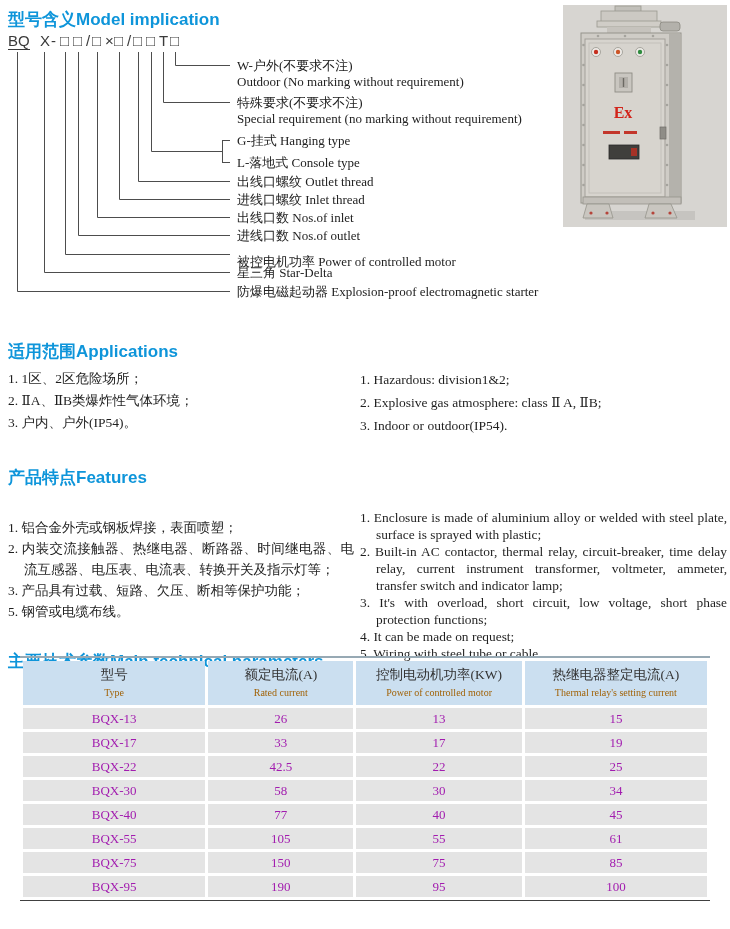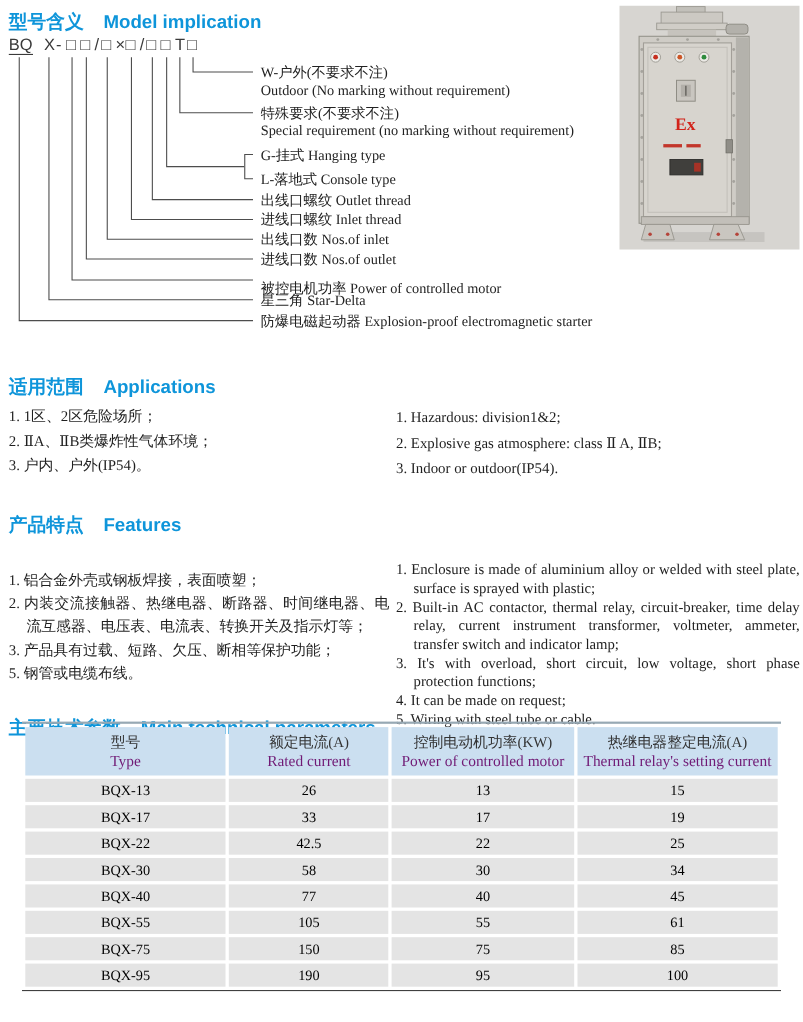--- a/index.html
+++ b/index.html
@@ -1,20 +1,20 @@
 <!DOCTYPE html>
 <html><head>
 <meta charset="utf-8">
 <style>
   html,body{margin:0;padding:0;background:#fff;}
   #page{position:relative;width:730px;height:929px;background:#ffffff;overflow:hidden;
         font-family:"Liberation Serif","DejaVu Serif",serif;color:#1f1f1f;}
   .heading{position:absolute;font-family:"Liberation Sans","DejaVu Sans",sans-serif;
            font-weight:bold;font-size:17px;color:#0e95da;white-space:nowrap;}
-  .heading .en{margin-left:18px;}
+  .heading .en{margin-left:0;}
   
   .tok{position:absolute;top:32px;font-family:"Liberation Sans","DejaVu Sans",sans-serif;
        font-size:15px;color:#3a3a3a;font-weight:500;}
   .tok.u{border-bottom:1.5px solid #3a3a3a;}
   
   .dlabel{position:absolute;left:237px;font-size:13px;line-height:16px;color:#222;white-space:nowrap;}
   
   .list{position:absolute;}
   .list .li{text-indent:-16px;padding-left:16px;}
   .zh-app .li{line-height:22px;font-size:13.5px;}
@@ -22,24 +22,24 @@
   .zh-feat{width:346px;}
   .zh-feat .li{line-height:21px;font-size:13.5px;text-align:justify;}
   .en-feat{width:367px;margin-top:17px;}
   .en-feat .li{line-height:17px;font-size:13.4px;text-align:justify;}
   
   #paramtable{position:absolute;left:20px;top:656px;width:690px;
               border-top:2px solid #97a9b4;border-bottom:1px solid #404040;}
   #paramtable table{width:100%;border-collapse:separate;border-spacing:3px;}
   #paramtable th{background:#cbdff0;font-weight:normal;height:44px;vertical-align:middle;padding:0;}
   #paramtable th .zh{font-size:13.5px;color:#333;display:block;line-height:19px;}
-  #paramtable th .en{font-size:14px;color:#701a75;display:block;line-height:17px;
+  #paramtable th .en{font-size:10px;color:#a16207;display:block;line-height:17px;
                      font-family:"Liberation Serif","DejaVu Serif",serif;}
   #paramtable td{background:#e4e4e4;height:21px;text-align:center;vertical-align:middle;
-                 font-size:13px;color:#000000;padding:0;}
+                 font-size:13px;color:#a21caf;padding:0;}
   svg text{font-family:"Liberation Serif","DejaVu Serif",serif;}
 </style>
 </head>
 <body>
 
 <div id="page">
 
   <div class="heading" style="left:8px;top:8px;">
     <span>型号含义</span><span class="en">Model implication</span>
   </div>

